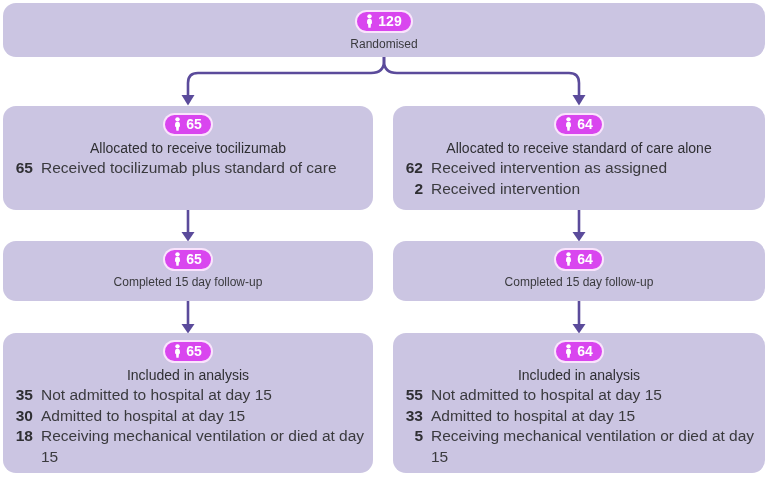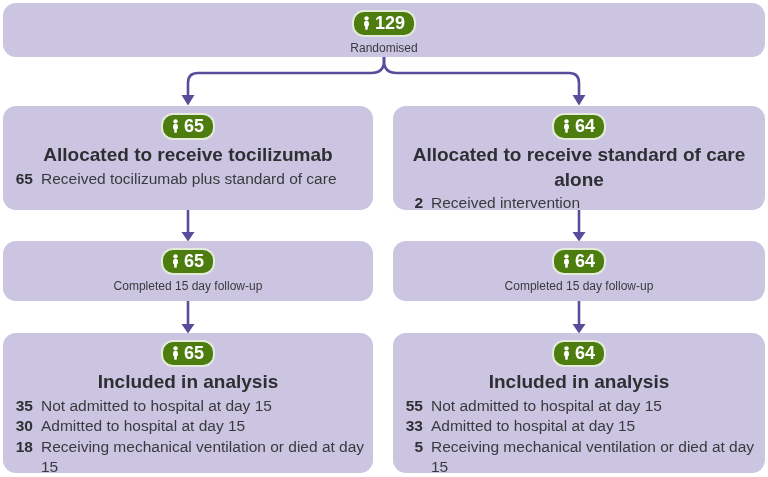--- a/index.html
+++ b/index.html
@@ -18,39 +18,39 @@
     box-sizing:border-box;
     display:flex;
     flex-direction:column;
     align-items:center;
     text-align:center;
   }
   .badge{
     display:inline-flex;
     align-items:center;
     gap:4px;
-    background:#4d7c0f;
+    background:#d946ef;
     border:2px solid rgba(255,255,255,0.85);
     border-radius:12px;
     color:#ffffff;
     font-weight:700;
-    font-size:18px;
+    font-size:14px;
     line-height:1;
     padding:2px 9px 3px 8px;
     margin:7px auto 2px auto;
   }
   .badge svg{display:block;}
   .box-label{
     font-size:12px;
     color:#3a3a3e;
     margin-top:2px;
   }
   .box-title{
-    font-size:19px;
-    font-weight:700;
+    font-size:14px;
+    font-weight:400;
     color:#2f2f33;
     line-height:1.3;
     margin-top:1px;
   }
   .list{
     width:100%;
     box-sizing:border-box;
     padding:1px 8px 0 6px;
     display:flex;
     flex-direction:column;
@@ -130,20 +130,24 @@
     <span class="badge">
       <svg width="9" height="14" viewBox="0 0 10 16" fill="#ffffff">
         <circle cx="5" cy="2.7" r="2.5"></circle>
         <path d="M5,5.4 C2.9,5.4 2.2,6.9 2.2,8.8 L2.2,11 L3.3,11 L3.7,15.6 L6.3,15.6 L6.7,11 L7.8,11 L7.8,8.8 C7.8,6.9 7.1,5.4 5,5.4 Z"></path>
       </svg>
       <span>64</span>
     </span>
     <div class="box-title">Allocated to receive standard of care alone</div>
     <div class="list">
       <div class="li">
+        <span class="n">62</span>
+        <span class="t">Received intervention as assigned</span>
+      </div>
+      <div class="li">
         <span class="n">2</span>
         <span class="t">Received intervention</span>
       </div>
     </div>
   </div>
 
   <div class="box" style="left:3px; top:241px; width:370px; height:60px;">
     <span class="badge">
       <svg width="9" height="14" viewBox="0 0 10 16" fill="#ffffff">
         <circle cx="5" cy="2.7" r="2.5"></circle>

